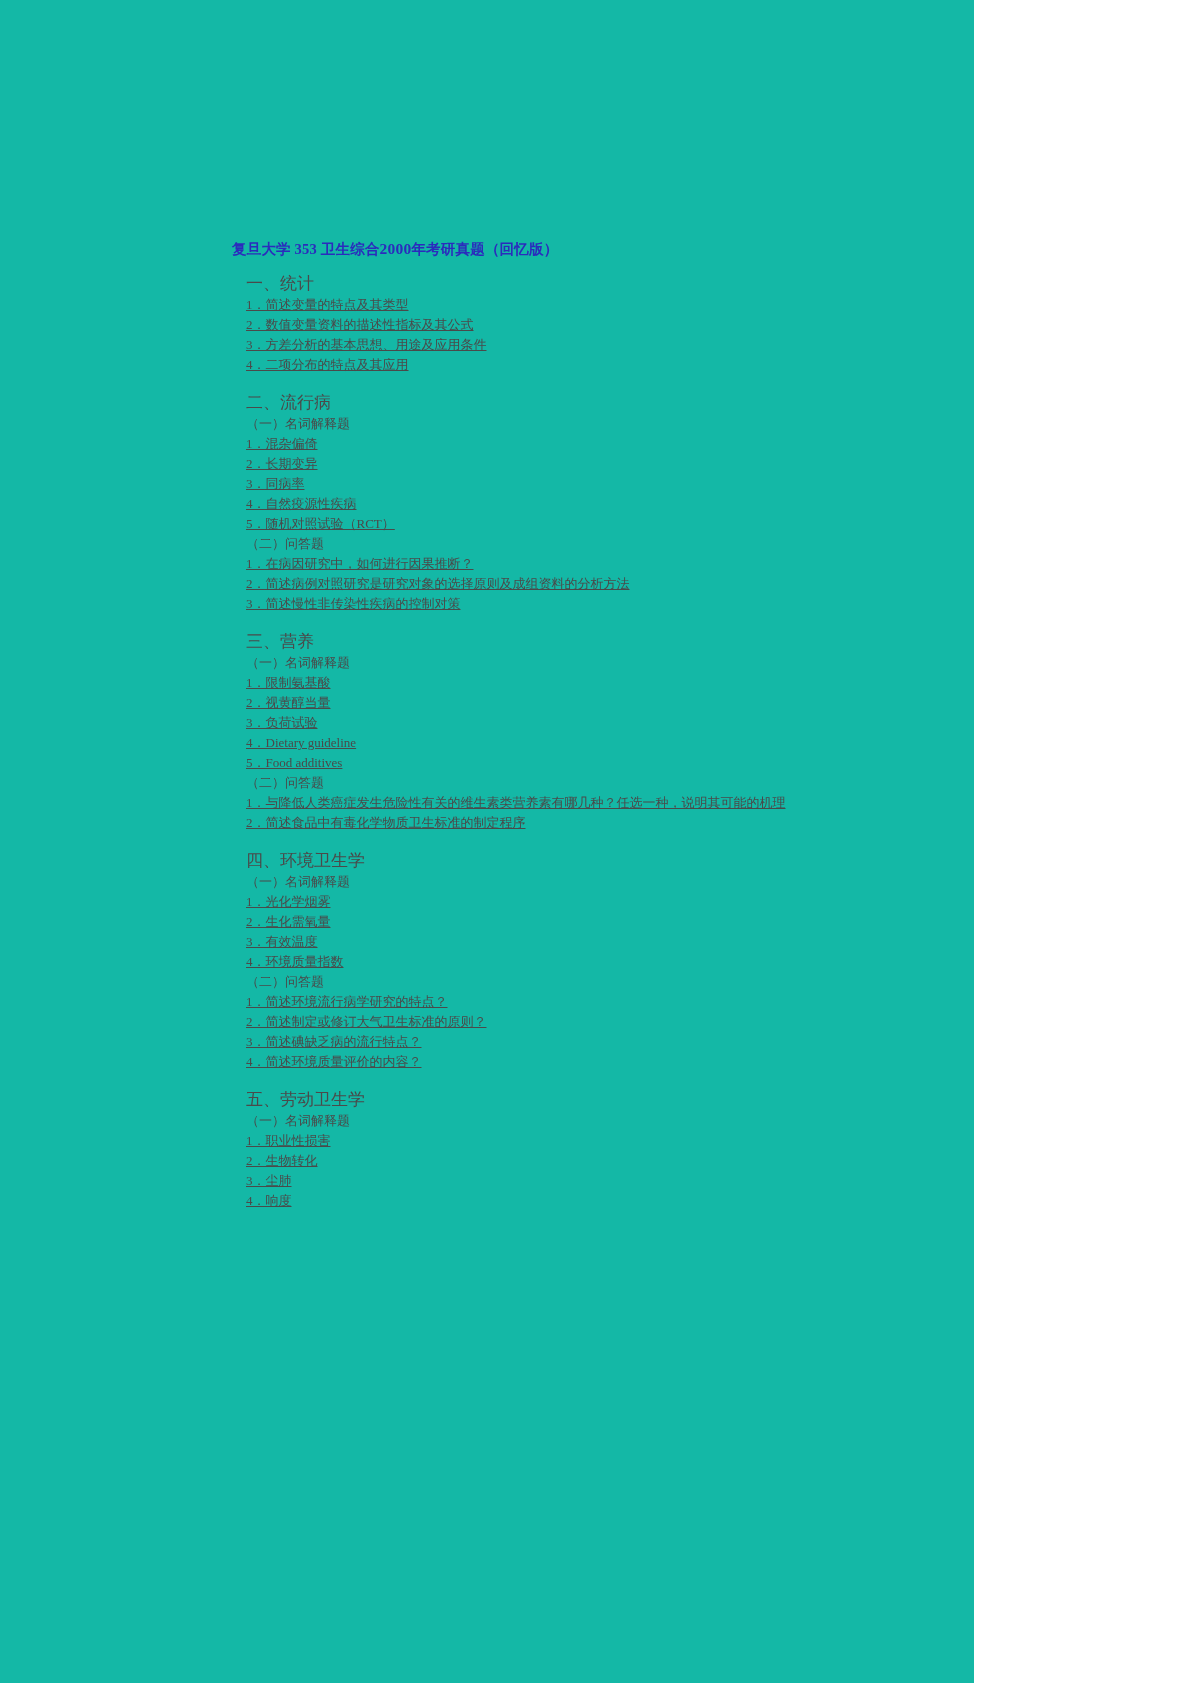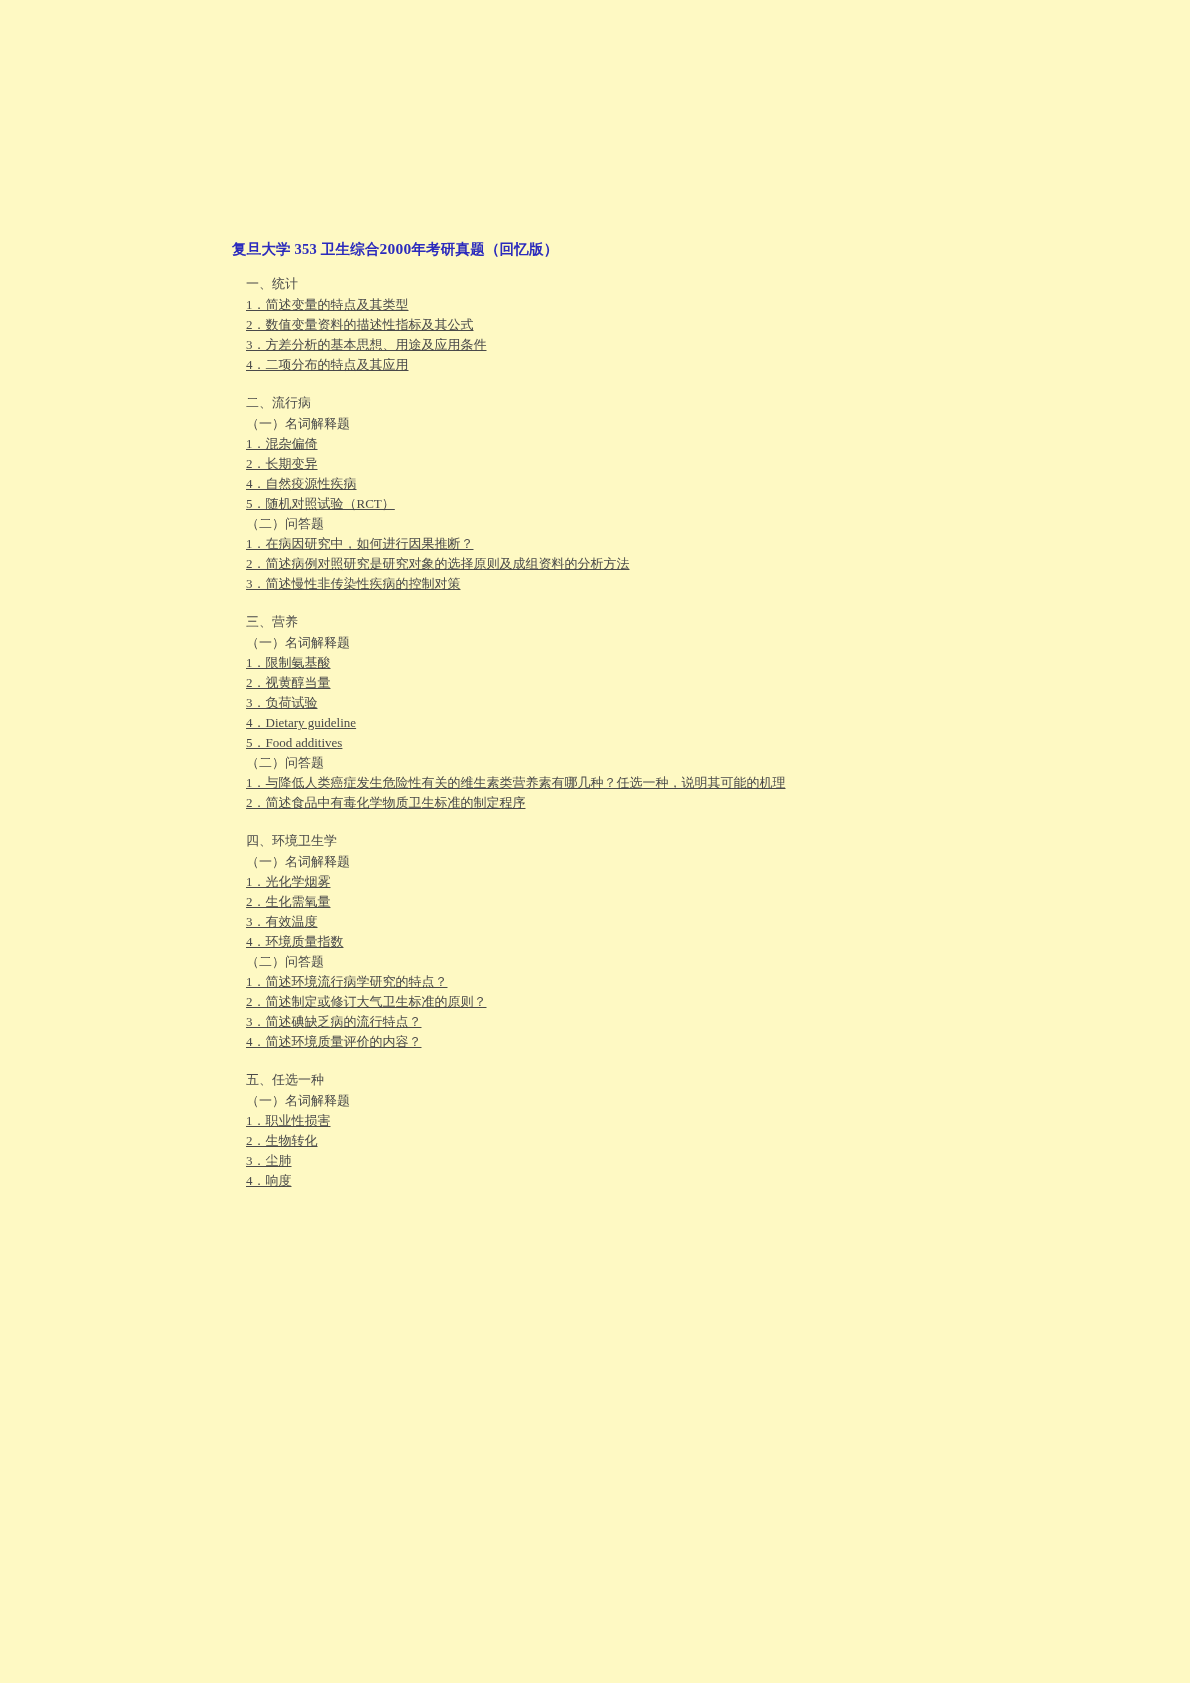--- a/index.html
+++ b/index.html
@@ -12,23 +12,23 @@
     height: 1683px;
     font-family: "Liberation Serif", "DejaVu Serif", serif;
     color: #3a3a3a;
     position: relative;
     overflow: hidden;
   }
   .page {
     position: absolute;
     left: 0;
     top: 0;
-    width: 1190px;
+    width: 974px;
     height: 1683px;
-    background: #fef9c3;
+    background: #14b8a6;
   }
   .content {
     position: absolute;
     left: 232px;
     top: 238px;
     width: 720px;
   }
   .doc-title {
     color: #2b2bbd;
     font-weight: bold;
@@ -40,21 +40,21 @@
   .doc-title .year {
     font-size: 15.5px;
   }
   .doc-title .suffix {
     font-weight: bold;
   }
   .section {
     margin-bottom: 18px;
   }
   .sec-head {
-    font-size: 13px;
+    font-size: 17px;
     line-height: 20px;
     color: #4a4a4a;
     padding-left: 14px;
     margin-bottom: 1px;
   }
   .sub-head {
     font-size: 13px;
     line-height: 20px;
     color: #4a4a4a;
     padding-left: 14px;
@@ -84,20 +84,21 @@
       <div class="item">2．数值变量资料的描述性指标及其公式</div>
       <div class="item">3．方差分析的基本思想、用途及应用条件</div>
       <div class="item">4．二项分布的特点及其应用</div>
     </div>
 
     <div class="section">
       <div class="sec-head">二、流行病</div>
       <div class="sub-head">（一）名词解释题</div>
       <div class="item">1．混杂偏倚</div>
       <div class="item">2．长期变异</div>
+      <div class="item">3．同病率</div>
       <div class="item">4．自然疫源性疾病</div>
       <div class="item">5．随机对照试验（RCT）</div>
       <div class="sub-head">（二）问答题</div>
       <div class="item">1．在病因研究中，如何进行因果推断？</div>
       <div class="item">2．简述病例对照研究是研究对象的选择原则及成组资料的分析方法</div>
       <div class="item">3．简述慢性非传染性疾病的控制对策</div>
     </div>
 
     <div class="section">
       <div class="sec-head">三、营养</div>
@@ -120,21 +121,21 @@
       <div class="item">3．有效温度</div>
       <div class="item">4．环境质量指数</div>
       <div class="sub-head">（二）问答题</div>
       <div class="item">1．简述环境流行病学研究的特点？</div>
       <div class="item">2．简述制定或修订大气卫生标准的原则？</div>
       <div class="item">3．简述碘缺乏病的流行特点？</div>
       <div class="item">4．简述环境质量评价的内容？</div>
     </div>
 
     <div class="section">
-      <div class="sec-head">五、任选一种</div>
+      <div class="sec-head">五、劳动卫生学</div>
       <div class="sub-head">（一）名词解释题</div>
       <div class="item">1．职业性损害</div>
       <div class="item">2．生物转化</div>
       <div class="item">3．尘肺</div>
       <div class="item">4．响度</div>
     </div>
 
   </div>
 </div>
 

